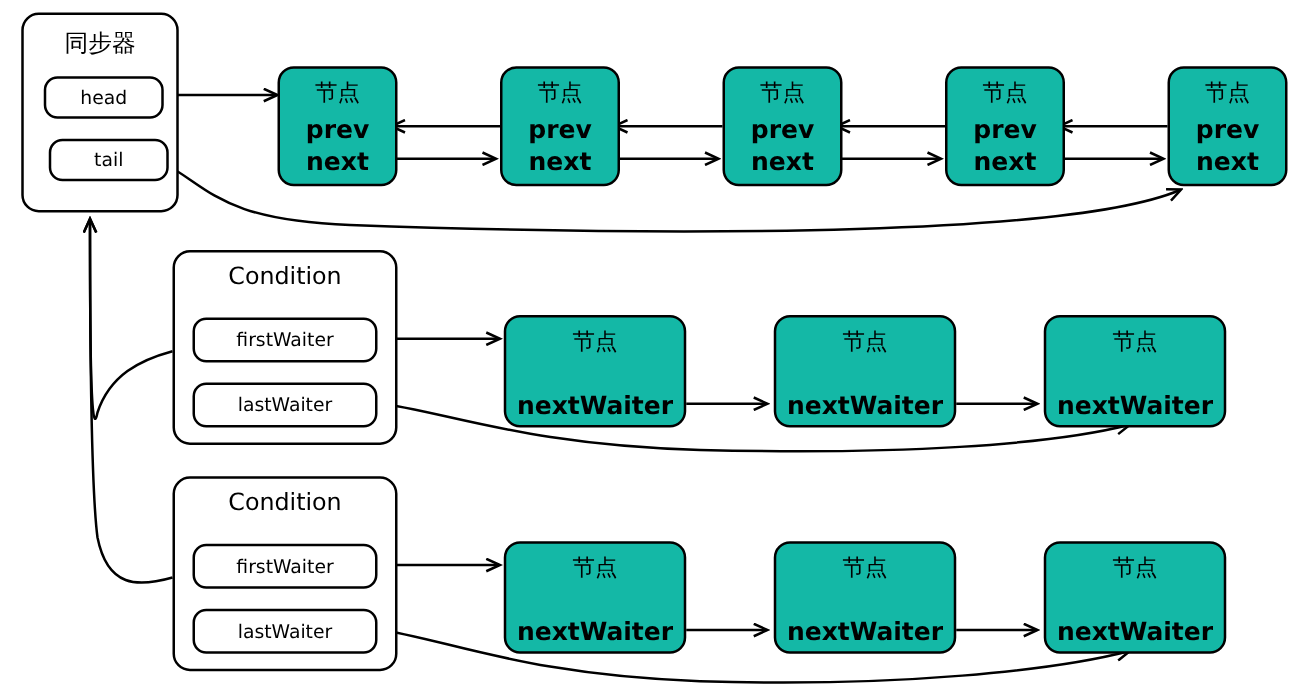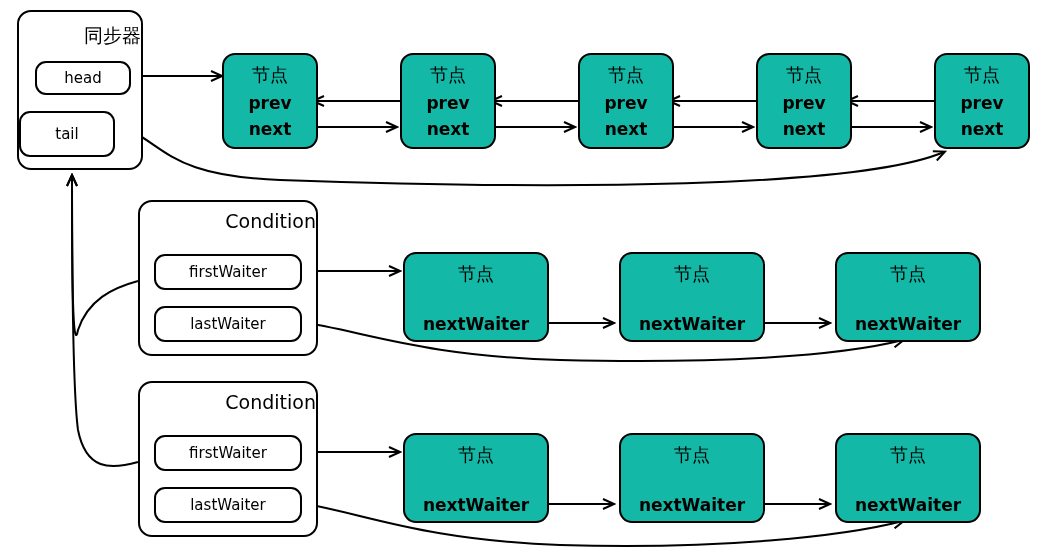--- a/index.html
+++ b/index.html
@@ -4,32 +4,32 @@
 <style>
   html,body{margin:0;padding:0;background:#ffffff;}
   body{width:1042px;height:555px;overflow:hidden;
        font-family:"DejaVu Sans","Liberation Sans",sans-serif;color:#000;}
   #stage{position:relative;width:1042px;height:555px;}
   svg#wires{position:absolute;left:0;top:0;width:1042px;height:555px;pointer-events:none;}
 
   .box{position:absolute;box-sizing:border-box;border:2px solid #000;background:#fff;}
   .rounded-lg{border-radius:14px;}
 
-  .container-title{position:absolute;left:0;right:0;text-align:right;
+  .container-title{position:absolute;left:0;right:0;text-align:center;
                    font-size:19px;line-height:19px;font-weight:400;}
   .slot{position:absolute;box-sizing:border-box;border:2px solid #000;border-radius:11px;
         background:#fff;display:flex;align-items:center;justify-content:center;
         font-size:15px;font-weight:400;}
 
   .node{position:absolute;box-sizing:border-box;border:2px solid #000;border-radius:13px;
         background:#14b8a6;}
   .node .ntitle{position:absolute;left:0;right:0;text-align:center;
                  font-size:18px;line-height:18px;font-weight:400;}
   .node .field{position:absolute;left:0;right:0;text-align:center;
-               font-size:17px;line-height:17px;font-weight:bold;}
+               font-size:20px;line-height:17px;font-weight:bold;}
 </style>
 </head>
 <body>
 
 <div id="stage">
 
   <svg id="wires" viewBox="0 0 1042 555" xmlns="http://www.w3.org/2000/svg">
     <defs>
       <marker id="ah" markerWidth="14" markerHeight="12" refX="11" refY="6" orient="auto" markerUnits="userSpaceOnUse">
         <path d="M1,1 L12,6 L1,11" fill="none" stroke="#000" stroke-width="2"></path>
@@ -67,21 +67,21 @@
       <path d="M300,503 C360,512 420,540 560,545 C720,550 845,536 903,521" marker-end="url(#ah)"></path>
 
       <path d="M138,281 C112,288 88,300 78,330 C72,360 72,250 72,176" marker-end="url(#ah)"></path>
       <path d="M138,462 C110,470 86,470 78,430 C74,400 72,300 72,176" marker-end="url(#ah)"></path>
     </g>
   </svg>
 
   <div class="box rounded-lg" style="left:17px;top:10px;width:126px;height:160px;">
     <div class="container-title" style="top:14px;">同步器</div>
     <div class="slot" style="left:16px;top:49px;width:96px;height:34px;">head</div>
-    <div class="slot" style="left:0;top:99px;width:96px;height:46px;">tail</div>
+    <div class="slot" style="left:20px;top:99px;width:96px;height:34px;">tail</div>
   </div>
 
   <div class="node" style="left:222px;top:53px;width:96px;height:96px;">
     <div class="ntitle" style="top:11px;">节点</div>
     <div class="field" style="top:40px;">prev</div>
     <div class="field" style="top:66px;">next</div>
   </div>
 
   <div class="node" style="left:400px;top:53px;width:96px;height:96px;">
     <div class="ntitle" style="top:11px;">节点</div>

